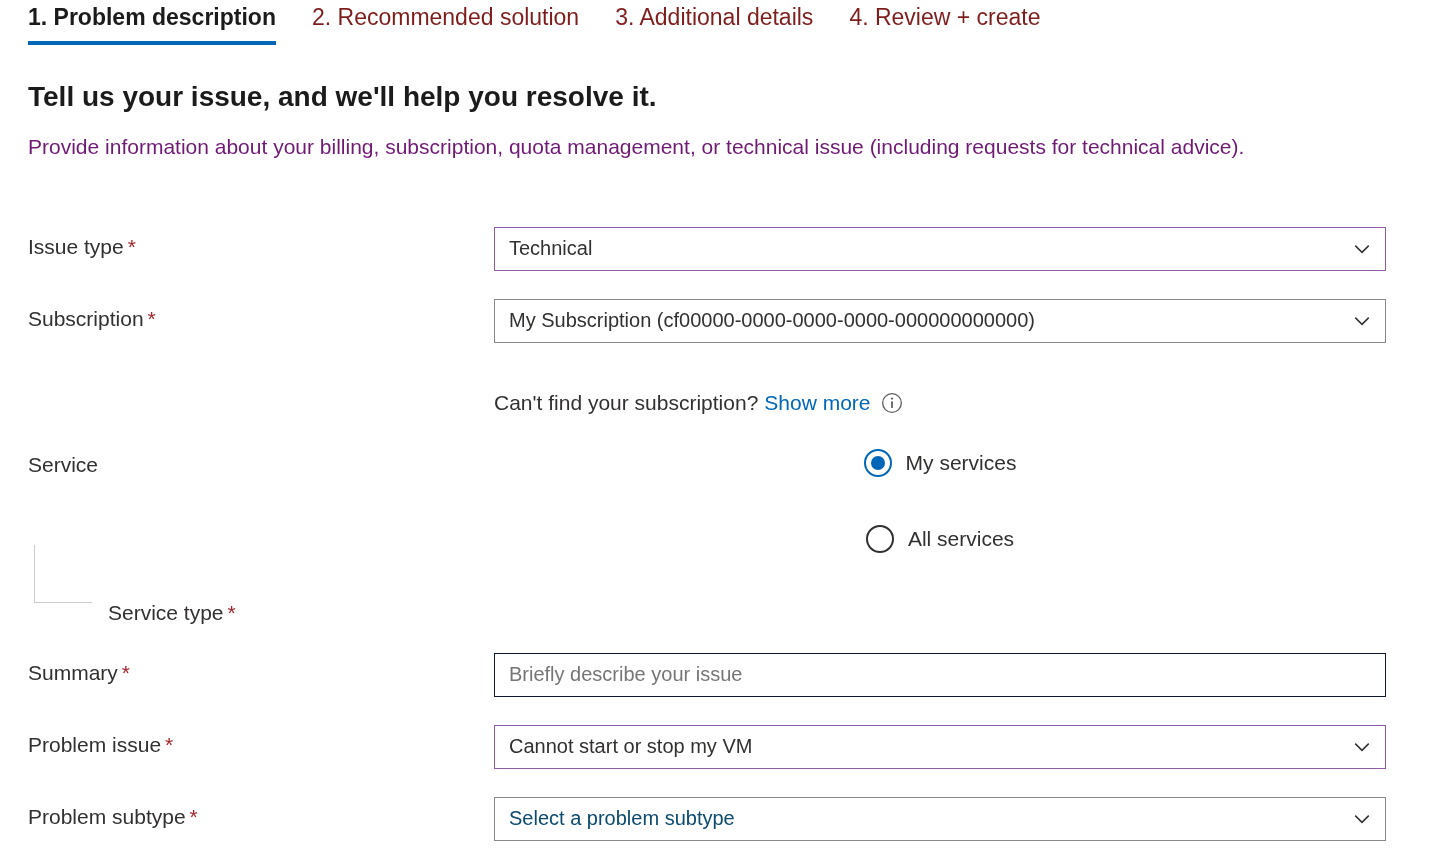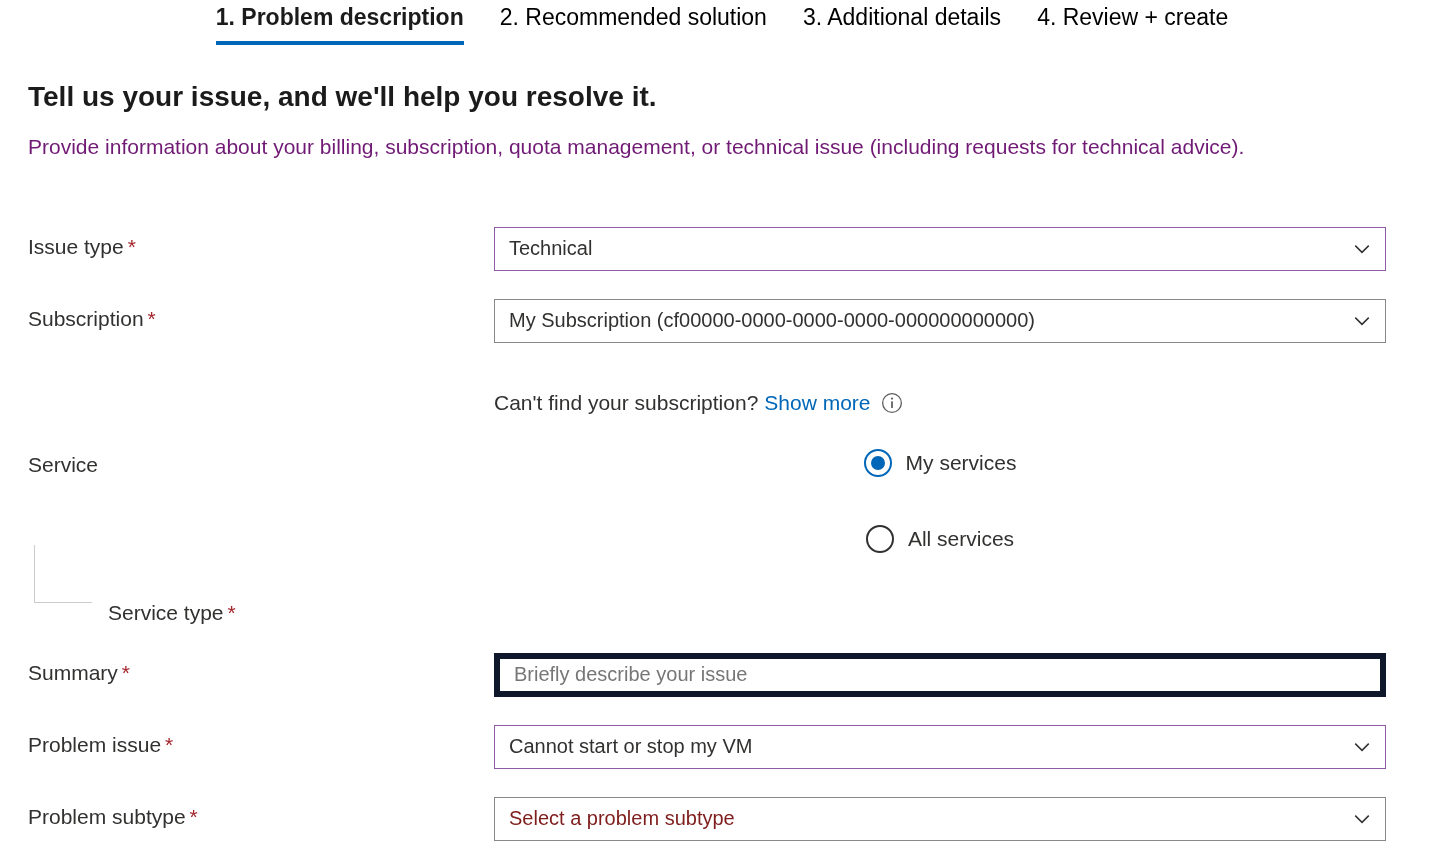--- a/index.html
+++ b/index.html
@@ -12,25 +12,24 @@
       background: #ffffff;
       color: #323130;
       padding: 0 28px;
       font-size: 20px;
     }
     .tabs {
       display: flex;
       gap: 36px;
       margin-top: 4px;
       margin-bottom: 36px;
-      justify-content: center;
     }
     .tab {
       font-size: 23px;
-      color: #000000;
+      color: #7f1d1d;
       padding-bottom: 10px;
       cursor: pointer;
       white-space: nowrap;
     }
     .tab.active {
       color: #1b1b1b;
       font-weight: 600;
       border-bottom: 4px solid #0067b8;
     }
     .page-title {
@@ -101,27 +100,27 @@
     .select-box .chevron {
       position: absolute;
       right: 14px;
       top: 50%;
       transform: translateY(-50%);
     }
     .chevron svg {
       display: block;
     }
     .placeholder {
-      color: #7f1d1d;
+      color: #0c4a6e;
       text-align: center;
     }
     .text-input {
       width: 100%;
       height: 44px;
-      border: 6px solid #0f172a;
+      border: 1px solid #0f172a;
       padding: 0 14px;
       font-size: 20px;
       color: #323130;
       font-family: inherit;
       background: #ffffff;
     }
     .text-input::placeholder {
       color: #767676;
     }
     .hint-row {

